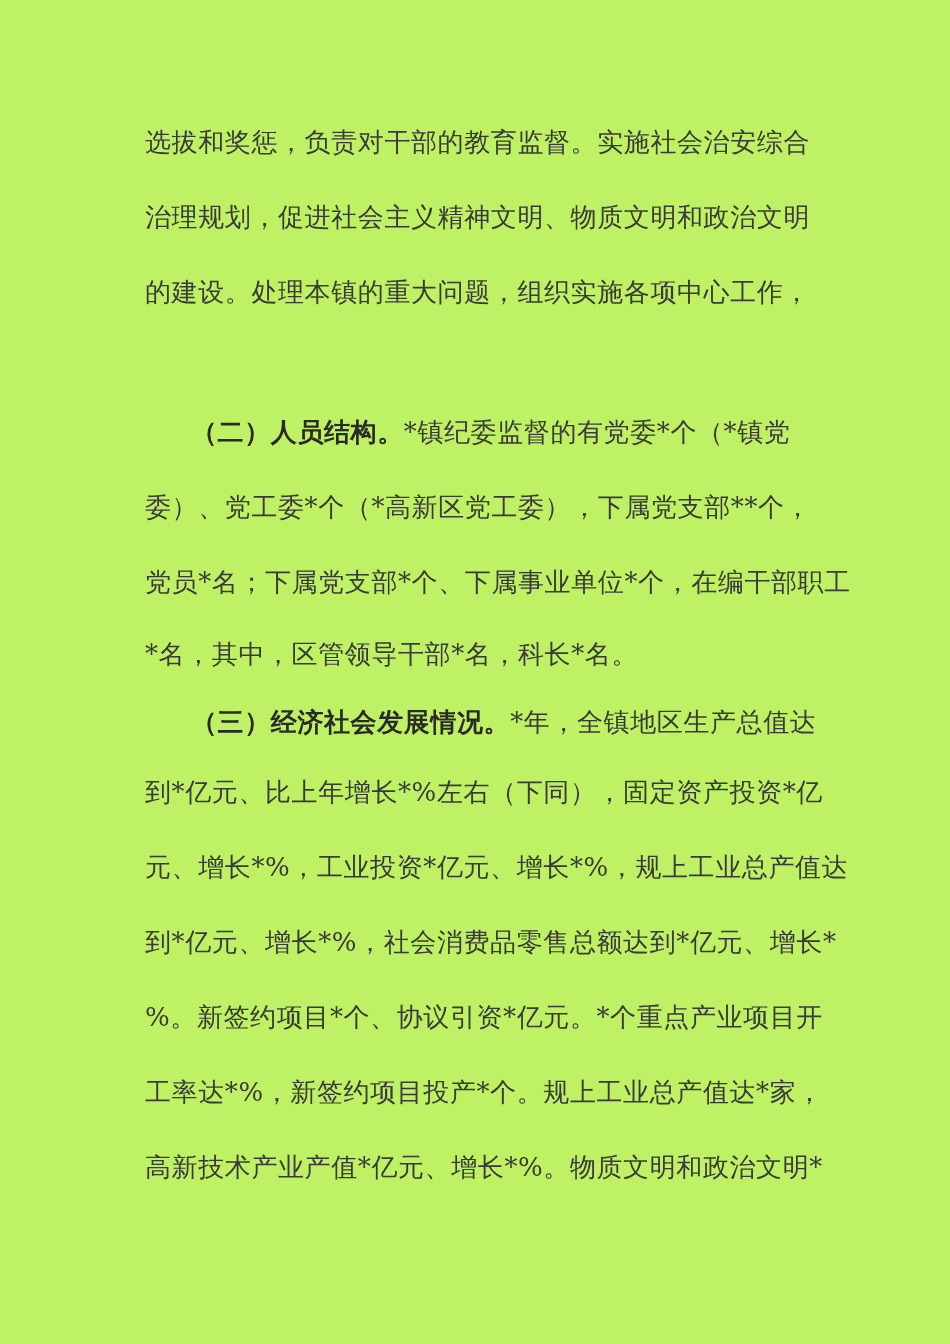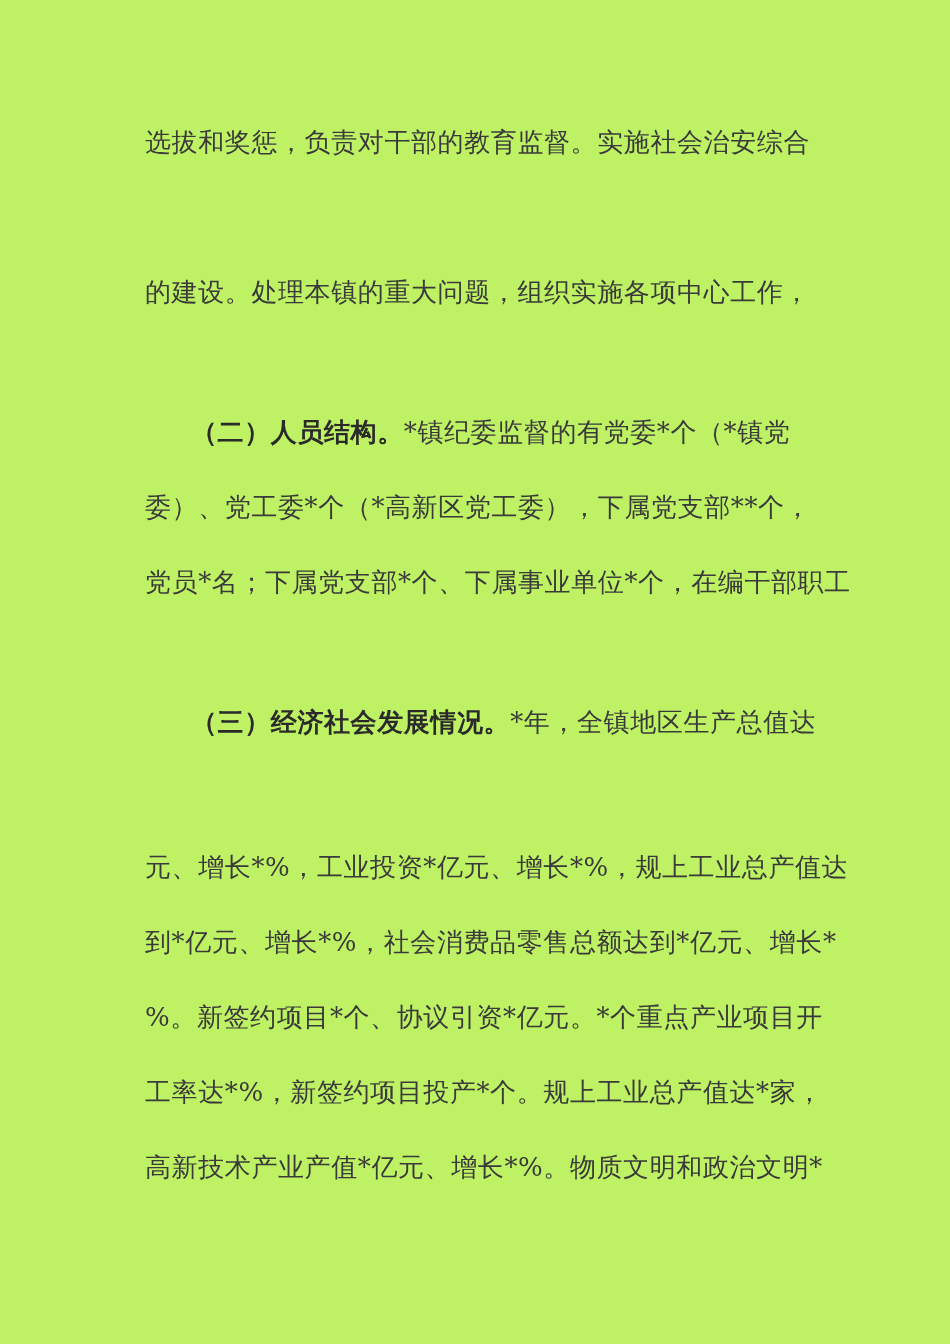--- a/index.html
+++ b/index.html
@@ -40,30 +40,33 @@
       padding-left: 46px;
     }
     .body-text { color: #3a3a3a; }
   </style>
 </head>
 <body>
 
 <div class="page">
 
   <div class="line body-text" style="top:122px;">选拔和奖惩，负责对干部的教育监督。实施社会治安综合</div>
+  <div class="line body-text" style="top:197px;">治理规划，促进社会主义精神文明、物质文明和政治文明</div>
   <div class="line body-text" style="top:272px;">的建设。处理本镇的重大问题，组织实施各项中心工作，</div>
 
   <div class="line" style="top:412px;">
     <span class="heading">（二）人员结构。</span><span class="body-text">*镇纪委监督的有党委*个（*镇党</span>
   </div>
   <div class="line body-text" style="top:487px;">委）、党工委*个（*高新区党工委），下属党支部**个，</div>
   <div class="line body-text" style="top:562px;">党员*名；下属党支部*个、下属事业单位*个，在编干部职工</div>
+  <div class="line body-text" style="top:634px;">*名，其中，区管领导干部*名，科长*名。</div>
 
   <div class="line" style="top:702px;">
     <span class="heading">（三）经济社会发展情况。</span><span class="body-text">*年，全镇地区生产总值达</span>
   </div>
+  <div class="line body-text" style="top:772px;">到*亿元、比上年增长*%左右（下同），固定资产投资*亿</div>
   <div class="line body-text" style="top:847px;">元、增长*%，工业投资*亿元、增长*%，规上工业总产值达</div>
   <div class="line body-text" style="top:997px;">%。新签约项目*个、协议引资*亿元。*个重点产业项目开</div>
   <div class="line body-text" style="top:922px;">到*亿元、增长*%，社会消费品零售总额达到*亿元、增长*</div>
   <div class="line body-text" style="top:1072px;">工率达*%，新签约项目投产*个。规上工业总产值达*家，</div>
   <div class="line body-text" style="top:1147px;">高新技术产业产值*亿元、增长*%。物质文明和政治文明*</div>
 
 </div>
 
 </body></html>

